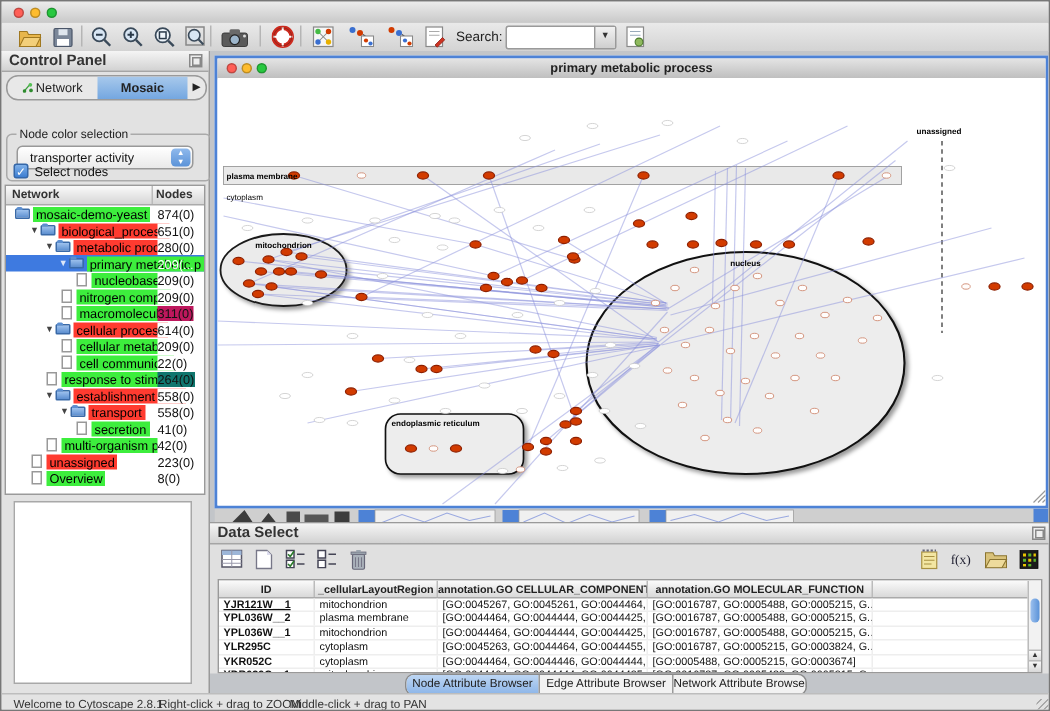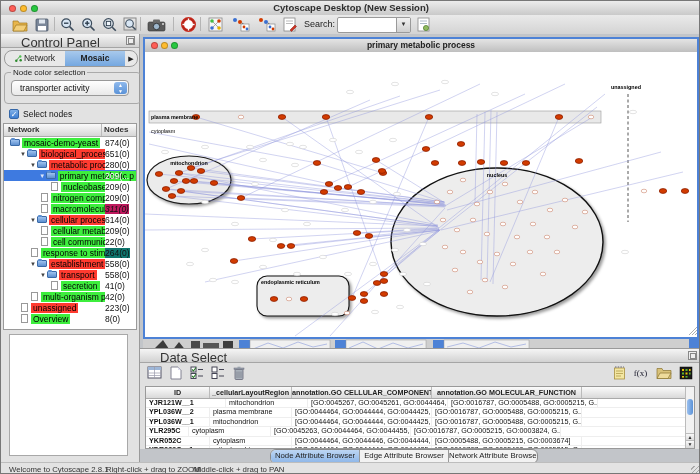--- a/index.html
+++ b/index.html
@@ -12,29 +12,29 @@
   
   #toolbar{position:absolute;left:0;top:14px;width:700px;height:20px;background:linear-gradient(#eaeaea,#d2d2d2);border-bottom:1px solid #a0a0a0;}
   .tbtn{position:absolute;top:1px;width:18px;height:17px;display:flex;align-items:center;justify-content:center;}
   .tsep{position:absolute;top:2px;width:1px;height:14px;background:#b5b5b5;}
   #search-label{position:absolute;top:4px;font-size:9px;color:#222;}
   #search-combo{position:absolute;top:2px;width:72px;height:14px;background:#fff;border:1px solid #9a9a9a;border-radius:2px;}
   #search-combo .dd{position:absolute;right:0;top:0;width:13px;height:100%;background:linear-gradient(#f2f2f2,#cfcfcf);border-left:1px solid #9a9a9a;font-size:6px;color:#333;text-align:center;line-height:13px;}
   
   #control-panel{position:absolute;left:0;top:33px;width:139px;height:428px;background:#e2e2e2;border-right:1px solid #9a9a9a;box-sizing:border-box;}
   .phead{position:relative;height:13px;background:linear-gradient(#f5f5f5,#d2d2d2);border-bottom:1px solid #a5a5a5;}
-  .phead .ptitle{position:absolute;left:20px;top:1px;font-size:13px;font-weight:normal;color:#333;}
+  .phead .ptitle{position:absolute;left:5px;top:1px;font-size:10px;font-weight:bold;color:#333;}
   .float-ic{position:absolute;right:4px;top:2px;width:9px;height:9px;border:1px solid #888;background:#eee;box-sizing:border-box;}
   .float-ic:after{content:"";position:absolute;left:1px;top:1px;width:4px;height:4px;border:1px solid #888;}
   #cp-tabs{position:absolute;left:3px;top:16px;width:132px;height:15px;background:#e8e8e8;border:1px solid #9a9a9a;border-radius:8px;display:flex;overflow:hidden;}
   .cp-tab{flex:1;font-size:8.5px;color:#222;text-align:center;line-height:14px;position:relative;}
   .cp-tab.sel{background:linear-gradient(#a8c9ec,#74a7e0);font-weight:bold;}
   .cp-tab .mini{display:inline-block;width:7px;height:7px;vertical-align:-1px;margin-right:2px;}
   #cp-tab-more{width:12px;font-size:7px;line-height:15px;text-align:center;color:#222;}
-  #groupbox{position:absolute;left:3px;top:38px;width:137px;height:32px;border:1px solid #aaa;border-radius:4px;box-sizing:border-box;}
+  #groupbox{position:absolute;left:3px;top:55px;width:137px;height:32px;border:1px solid #aaa;border-radius:4px;box-sizing:border-box;}
   #groupbox legend,#gb-legend{position:absolute;left:6px;top:-5px;background:#e2e2e2;padding:0 2px;font-size:8px;color:#222;}
   #combo{position:absolute;left:6px;top:7px;width:118px;height:16px;background:linear-gradient(#fff,#e9e9e9);border:1px solid #999;border-radius:4px;box-sizing:border-box;}
   #combo .cval{position:absolute;left:8px;top:2px;font-size:8.5px;color:#111;}
   #combo .step{position:absolute;right:1px;top:1px;width:13px;height:12px;background:linear-gradient(#8fb9ec,#5b93d8);border-radius:3px;color:#fff;font-size:5px;line-height:6px;text-align:center;}
   #selrow{position:absolute;left:8px;top:74px;height:12px;display:flex;align-items:center;}
   #checkbox{width:10px;height:10px;background:linear-gradient(#7fb0e8,#3d7ed2);border:1px solid #3567a8;border-radius:2px;color:#fff;font-size:8px;line-height:10px;text-align:center;box-sizing:border-box;}
   #selrow span.lb{font-size:8.5px;margin-left:4px;color:#111;}
   #tree-box{position:absolute;left:2px;top:89px;width:134px;height:207px;background:#fff;border:1px solid #9a9a9a;box-sizing:border-box;overflow:hidden;}
   #tree-head{height:12px;background:linear-gradient(#fafafa,#d6d6d6);border-bottom:1px solid #aaa;position:relative;font-size:8px;font-weight:bold;color:#333;}
   #tree-head .c1{position:absolute;left:4px;top:1px;}
@@ -86,21 +86,20 @@
 </style>
 </head>
 <body>
 
 <div id="app">
 
   <div id="titlebar">
     <div class="light" style="left:8px;background:#ff5f57;"></div>
     <div class="light" style="left:19px;background:#febc2e;"></div>
     <div class="light" style="left:30px;background:#28c840;"></div>
-    <div class="title">Cytoscape Desktop (New Session)</div>
   </div>
 
   <div id="toolbar">
     <div class="tbtn" style="left:10px;">
       <svg width="16" height="14" viewBox="0 0 16 14">
           <path d="M1 3h5l1 2h8v8H1z" fill="#e8b64c" stroke="#a07820" stroke-width=".7"></path>
           <path d="M1 13l3-6h11l-3 6z" fill="#f3cf7a" stroke="#a07820" stroke-width=".7"></path>
         </svg>
     </div>
     <div class="tbtn" style="left:32px;">
@@ -284,21 +283,21 @@
           <div class="trow">
             <span class="ind" style="width: 36px;"></span>
             <span class="leafic"></span>
             <span class="tlabel green">nitrogen compo</span>
             <span class="tnodes" style="background: rgb(255, 255, 255);">209(0)</span>
           </div>
           <div class="trow">
             <span class="ind" style="width: 36px;"></span>
             <span class="leafic"></span>
             <span class="tlabel green">macromolecule</span>
-            <span class="tnodes" style="background: #be185d; font-style: italic;">311(0)</span>
+            <span class="tnodes" style="background: #be185d;">311(0)</span>
           </div>
           <div class="trow">
             <span class="ind" style="width: 26px;"></span>
             <span class="arr">▼</span>
             <span class="fold"></span>
             <span class="tlabel red">cellular process</span>
             <span class="tnodes" style="background: rgb(255, 255, 255);">614(0)</span>
           </div>
           <div class="trow">
             <span class="ind" style="width: 36px;"></span>
@@ -675,39 +674,39 @@
       <div id="dp-table">
         <div id="dp-thead">
             <div class="thc" style="width: 64px;">ID</div>
             <div class="thc" style="width: 82px;">_cellularLayoutRegion</div>
             <div class="thc" style="width: 140px;">annotation.GO CELLULAR_COMPONENT</div>
             <div class="thc" style="width: 150px;">annotation.GO MOLECULAR_FUNCTION</div>
             <div class="thc" style="width: 105px;"></div>
           </div>
         <div id="dp-tbody">
             <div class="dprow">
-              <div class="tdc id" style="width: 80px;">YJR121W__1</div>
+              <div class="tdc id" style="width: 64px; text-decoration: underline;">YJR121W__1</div>
               <div class="tdc" style="width: 82px;">mitochondrion</div>
               <div class="tdc" style="width: 140px;">[GO:0045267, GO:0045261, GO:0044464, G...</div>
               <div class="tdc" style="width: 150px;">[GO:0016787, GO:0005488, GO:0005215, G...</div>
             </div>
             <div class="dprow">
               <div class="tdc id" style="width: 64px;">YPL036W__2</div>
               <div class="tdc" style="width: 82px;">plasma membrane</div>
               <div class="tdc" style="width: 140px;">[GO:0044464, GO:0044444, GO:0044425, G...</div>
               <div class="tdc" style="width: 150px;">[GO:0016787, GO:0005488, GO:0005215, G...</div>
             </div>
             <div class="dprow">
               <div class="tdc id" style="width: 64px;">YPL036W__1</div>
               <div class="tdc" style="width: 82px;">mitochondrion</div>
               <div class="tdc" style="width: 140px;">[GO:0044464, GO:0044444, GO:0044425, G...</div>
               <div class="tdc" style="width: 150px;">[GO:0016787, GO:0005488, GO:0005215, G...</div>
             </div>
             <div class="dprow">
-              <div class="tdc id" style="width: 43px;">YLR295C</div>
+              <div class="tdc id" style="width: 64px;">YLR295C</div>
               <div class="tdc" style="width: 82px;">cytoplasm</div>
               <div class="tdc" style="width: 140px;">[GO:0045263, GO:0044464, GO:0044455, G...</div>
               <div class="tdc" style="width: 150px;">[GO:0016787, GO:0005215, GO:0003824, G...</div>
             </div>
             <div class="dprow">
               <div class="tdc id" style="width: 64px;">YKR052C</div>
               <div class="tdc" style="width: 82px;">cytoplasm</div>
               <div class="tdc" style="width: 140px;">[GO:0044464, GO:0044446, GO:0044444, G...</div>
               <div class="tdc" style="width: 150px;">[GO:0005488, GO:0005215, GO:0003674]</div>
             </div>

